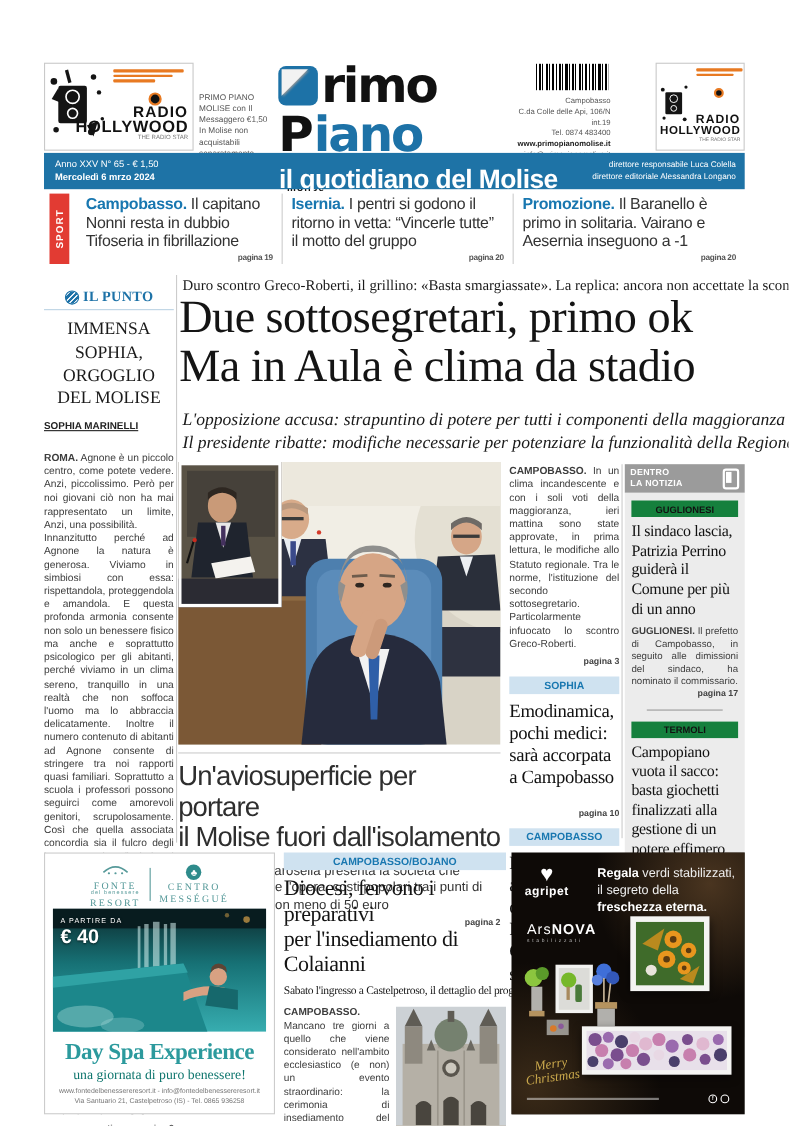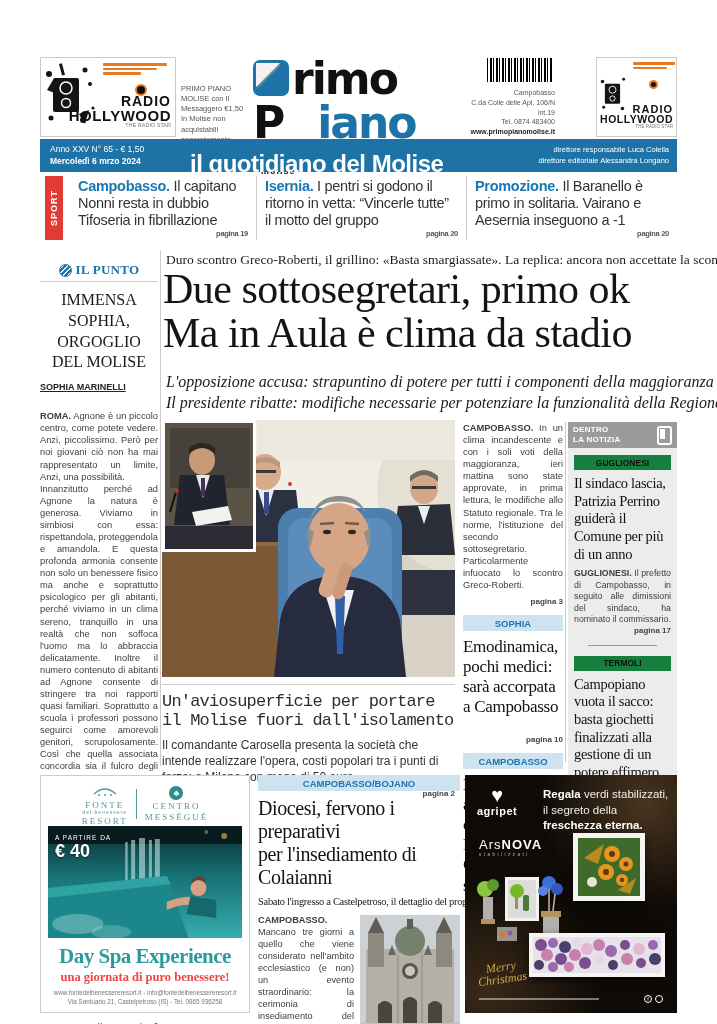--- a/index.html
+++ b/index.html
@@ -20,32 +20,32 @@
   .badge-dot { position:absolute; border-radius:50%; background:#111; border:2px solid #e87a22; }
 
   .price-note { position:absolute; left:181px; top:84px; width:68px; font-size:7.5px; line-height:1.35; color:#555; }
 
   .logo { position:absolute; left:253px; top:56px; width:226px; height:82px; }
   .logo-line { display:flex; align-items:flex-end; height:40px; }
   .logo-sq { width:36px; height:36px; background:#1d72a7; border-radius:7px; position:relative; margin-right:3px; }
   .logo-sq .fold { position:absolute; left:3px; top:3px; width:0; height:0; border-top:24px solid #f2f2f2; border-right:24px solid transparent; filter:drop-shadow(1px 1px 1px #999); }
   .logo-word { font-family:"DejaVu Sans", sans-serif; font-weight:bold; font-size:44px; line-height:0.78; letter-spacing:-2px; }
   .logo-word.black { color:#111; }
-  .logo-word.blue { color:#1d72a7;margin-left:32px; }
+  .logo-word.blue { color:#1d72a7; }
   .logo-p2 { font-family:"DejaVu Sans", sans-serif; font-weight:bold; font-size:44px; line-height:0.78; letter-spacing:-2px; color:#111; margin-right:2px; }
   .logo-molise { position:absolute; left:8px; top:66px; font-size:9px; font-weight:bold; color:#111; letter-spacing:1px; }
 
   .barcode { position:absolute; left:487px; top:58px; width:66px; height:24px; background:repeating-linear-gradient(90deg,#000 0 1px,#fff 1px 3px,#000 3px 5px,#fff 5px 6px); }
   .contact { position:absolute; left:455px; top:88px; width:100px; font-size:7px; line-height:1.4; color:#555; text-align:right; }
   .contact .b { font-weight:bold; color:#222; }
 
   .blueband { position:absolute; left:40px; top:139px; width:637px; height:33px; background:#1e73a6; color:#fff; display:flex; align-items:center; }
   .blueband .dateline { width:150px; padding-left:10px; font-size:8.5px; line-height:1.3; }
   .blueband .dateline .b { font-weight:bold; }
-  .blueband .tagline { flex:1; text-align:left; font-size:24px; font-weight:bold; letter-spacing:-0.5px;margin-top:16px; }
+  .blueband .tagline { flex:1; text-align:right; font-size:24px; font-weight:bold; letter-spacing:-0.5px;margin-top:16px; }
   .blueband .directors { width:170px; padding-right:8px; font-size:7.5px; line-height:1.35; text-align:right; }
 
   
   .sport-row { position:absolute; left:40px; top:176px; width:637px; height:64px; }
   .sport-tab { position:absolute; left:5px; top:0; width:18px; height:64px; background:#e23b33; color:#fff; display:flex; align-items:center; justify-content:center; }
   .sport-tab span { transform:rotate(-90deg); font-size:9px; font-weight:bold; letter-spacing:1px; }
   .teasers { position:absolute; left:30px; top:0; right:0; height:64px; display:flex; }
   .teaser { position:relative; padding:2px 8px 0 8px; font-size:14.5px; line-height:1.18; color:#333; letter-spacing:-0.3px; }
   .teaser + .teaser { border-left:1px solid #ccc; }
   .teaser .tag { color:#1877b0; font-weight:bold; }
@@ -65,21 +65,21 @@
   .punto .lead { font-weight:bold; }
   .continua { text-align:right; font-size:8px; font-weight:bold; color:#555; margin-top:7px; }
 
   .kicker { position:absolute; left:166px; top:252px; width:512px; font-family:"Liberation Serif", serif; font-size:13.5px; color:#1a1a1a; white-space:nowrap; }
   .headline { position:absolute; left:163px; top:268px; width:514px; font-family:"Liberation Serif", serif; font-size:42px; line-height:1.04; color:#141414; letter-spacing:-0.5px; }
   .subhead { position:absolute; left:166px; top:372px; width:512px; font-family:"Liberation Serif", serif; font-style:italic; font-size:16px; line-height:1.3; color:#1a1a1a; white-space:nowrap; }
 
   
   .mainphoto { position:absolute; left:162px; top:420px; width:293px; height:257px; }
   .avio { position:absolute; left:162px; top:684px; width:293px; border-top:1px solid #ccc; padding-top:8px; }
-  .avio h2 { font-size:17px; font-weight:normal; letter-spacing:-0.8px; color:#2e2e2e; line-height:1.1;font-family:Liberation Mono, monospace; }
+  .avio h2 { font-size:25px; font-weight:normal; letter-spacing:-0.8px; color:#2e2e2e; line-height:1.1; }
   .avio .dek { margin-top:8px; font-size:12px; color:#333; line-height:1.3; width:292px; }
   .pagina { text-align:right; font-size:8px; font-weight:bold; color:#444; }
 
   
   .briefs { position:absolute; left:463px; top:422px; width:100px; }
   .briefs .body { font-size:9.3px; line-height:1.3; color:#3d3d3d; text-align:justify; }
   .briefs .lead { font-weight:bold; }
   .bandtag { background:#cfe2f0; color:#1877b0; font-weight:bold; font-size:9.5px; text-align:center; padding:2.5px 0; margin:9px 0 6px; }
   .brief-title { font-family:"Liberation Serif", serif; font-size:17px; line-height:1.18; color:#111; letter-spacing:-0.3px; }
 
@@ -102,21 +102,21 @@
   .spa-logo { text-align:center; color:#579a9a; line-height:1.15; }
   .spa-logo .big { font-family:"Liberation Serif", serif; font-size:9px; letter-spacing:2px; }
   .spa-logo .tiny { font-size:5px; letter-spacing:1px; }
   .spa-sep { width:1px; height:30px; background:#579a9a; }
   .spa-circle { width:14px; height:14px; border-radius:50%; background:#2e8b8b; color:#fff; font-size:9px; line-height:14px; margin:0 auto 1px; }
   .spa-photo { position:relative; width:100%; height:112px; }
   .spa-price { position:absolute; left:7px; top:8px; color:#fff; text-shadow:0 1px 2px rgba(0,0,0,0.6); }
   .spa-price .lbl { font-size:6.5px; letter-spacing:1px; }
   .spa-price .val { font-size:18px; font-weight:bold; }
   .spa-title { text-align:center; font-family:"Liberation Serif", serif; font-weight:bold; color:#2c9a9d; font-size:21px; margin-top:6px; letter-spacing:-0.5px; }
-  .spa-sub { text-align:center; font-family:"Liberation Serif", serif; font-weight:bold; color:#ef4444; font-size:12.5px; margin-top:1px; }
+  .spa-sub { text-align:center; font-family:"Liberation Serif", serif; font-weight:normal; color:#0f766e; font-size:12.5px; margin-top:1px; }
   .spa-contact { text-align:center; font-size:6.3px; color:#777; line-height:1.5; margin-top:3px; }
 
   .diocesi { position:absolute; left:258px; top:775px; width:202px; }
   .diocesi h2 { font-family:"Liberation Serif", serif; font-size:20px; font-weight:normal; line-height:1.15; color:#141414; letter-spacing:-0.4px; margin-top:6px; }
   .diocesi .sub { font-family:"Liberation Serif", serif; font-size:10.5px; color:#1a1a1a; margin-top:7px; white-space:nowrap; letter-spacing:-0.3px; }
   .diocesi-cols { display:flex; gap:6px; margin-top:8px; }
   .diocesi-cols .txt { width:96px; font-size:9.2px; line-height:1.3; color:#3d3d3d; text-align:justify; }
   .diocesi-cols .lead { font-weight:bold; }
   .churchbox { width:100px; height:118px; }
 

